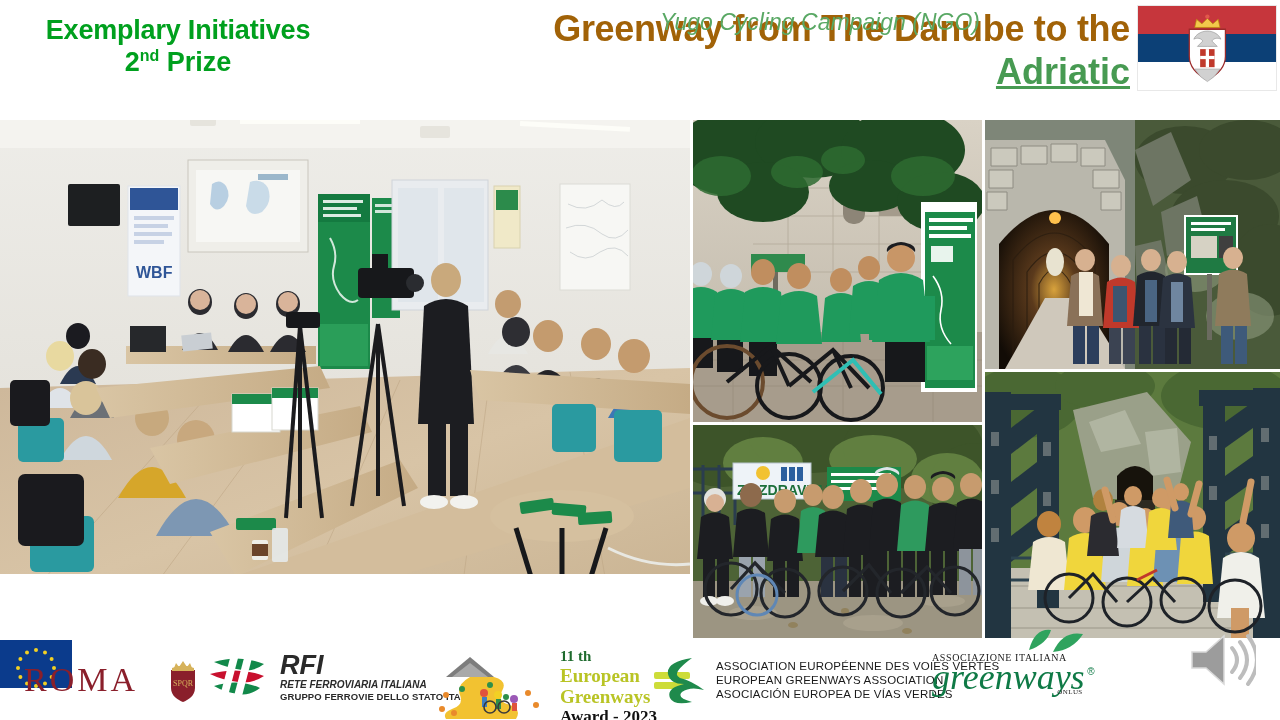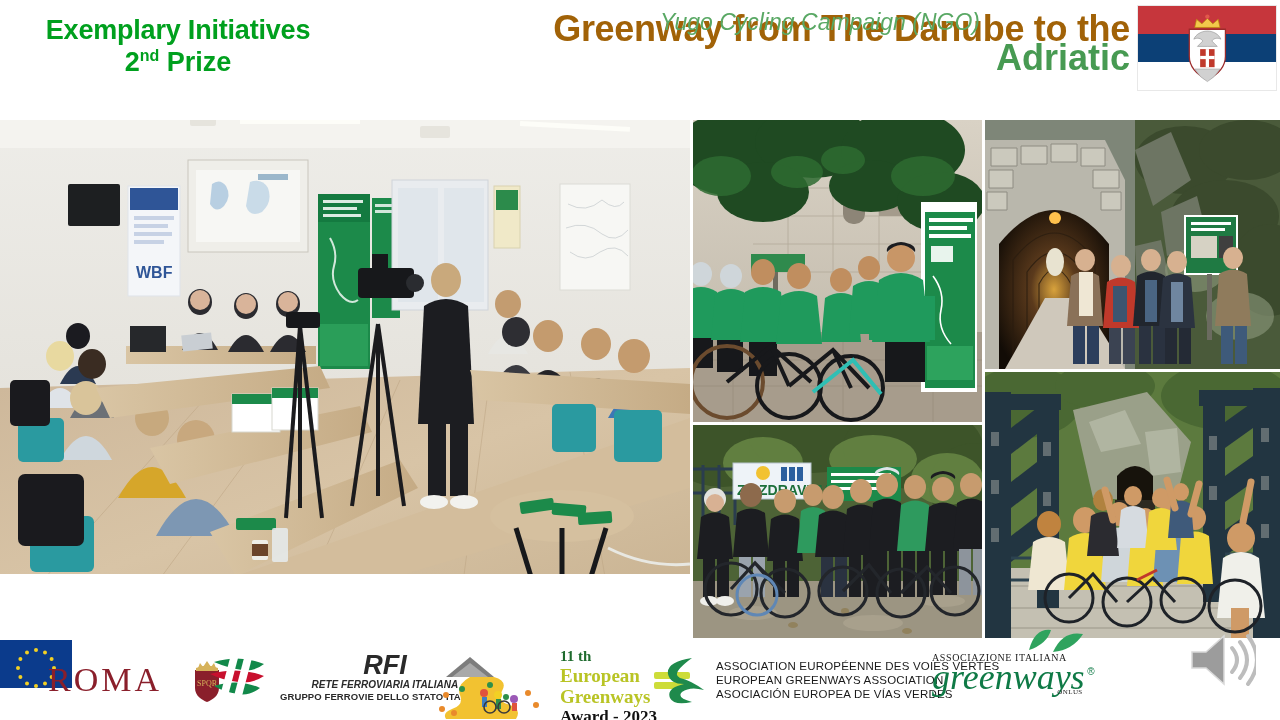--- a/index.html
+++ b/index.html
@@ -35,21 +35,22 @@
     font-size: 36px; font-weight: bold; color: #a16207;
     line-height: 1.05; letter-spacing: -0.3px;
   }
   .title-sub {
     font-size: 23px; font-style: italic; color: #59a864;
     margin-top: -38px; margin-right: 150px; 
     line-height: 1.1;
   }
   .title-tail {
     font-size: 36px; font-weight: bold; color: #479a52; text-align: right;
-    margin-top: 2px;
+    margin-top: 16px;
+    text-decoration: underline;
   }
 
   
   .flag-rs {
     position: absolute; right: 3px; top: 5px; width: 140px; height: 86px;
     overflow: hidden; border: 1px solid #e8e8e8;
   }
   .flag-rs .band { position: absolute; left: 0; width: 100%; }
   .flag-rs .red   { top: 0;     height: 33.33%; background: #c6363c; }
   .flag-rs .blue  { top: 33.33%; height: 33.34%; background: #0c4076; }
@@ -63,28 +64,28 @@
   .ph-bikes { left: 693px; top: 0;   width: 289px; height: 302px; }
   .ph-tunnel{ left: 985px; top: 0;   width: 295px; height: 249px; }
   .ph-group { left: 693px; top: 305px; width: 289px; height: 213px; }
   .ph-bridge{ left: 985px; top: 252px; width: 295px; height: 266px; }
   .ph svg { display: block; width: 100%; height: 100%; }
 
   
   .footer { position: absolute; left: 0; top: 640px; width: 1280px; height: 80px; background: #fff; }
   .logo { position: absolute; display: flex; align-items: center; }
 
-  .logo-roma { left: 24px; top: 18px; margin-left: 24px; }
+  .logo-roma { left: 24px; top: 18px; }
   .logo-roma .roma-word {
     font-family: "Liberation Serif", serif; font-size: 34px; color: #8a1f2b;
     letter-spacing: 3px;
   }
   .roma-shield { margin-left: 30px; width: 30px; height: 44px; }
 
-  .logo-rfi { left: 208px; top: 12px; text-align: center; }
+  .logo-rfi { left: 208px; top: 12px; }
   .rfi-text { margin-left: 6px; line-height: 1; }
   .rfi-name { font-family: "Liberation Sans", sans-serif; font-style: italic; font-weight: bold; font-size: 27px; color: #2a2a2a; letter-spacing: 0px; }
   .rfi-sub  { font-family: "Liberation Sans", sans-serif; font-style: italic; font-weight: bold; font-size: 10px; color: #2a2a2a; margin-top: 1px; }
   .rfi-sub2 { font-family: "Liberation Sans", sans-serif; font-weight: bold; font-size: 9.5px; color: #2a2a2a; margin-top: 2px; letter-spacing: 0.1px; }
 
   .logo-award { left: 432px; top: 8px; }
   .award-text { margin-left: 8px; line-height: 1.12; font-family: "Liberation Serif", serif; font-weight: bold; }
   .aw1 { font-size: 15px; color: #1f6b2e; }
   .aw2 { font-size: 19px; color: #b9c425; }
   .aw3 { font-size: 19px; color: #b9c425; }

